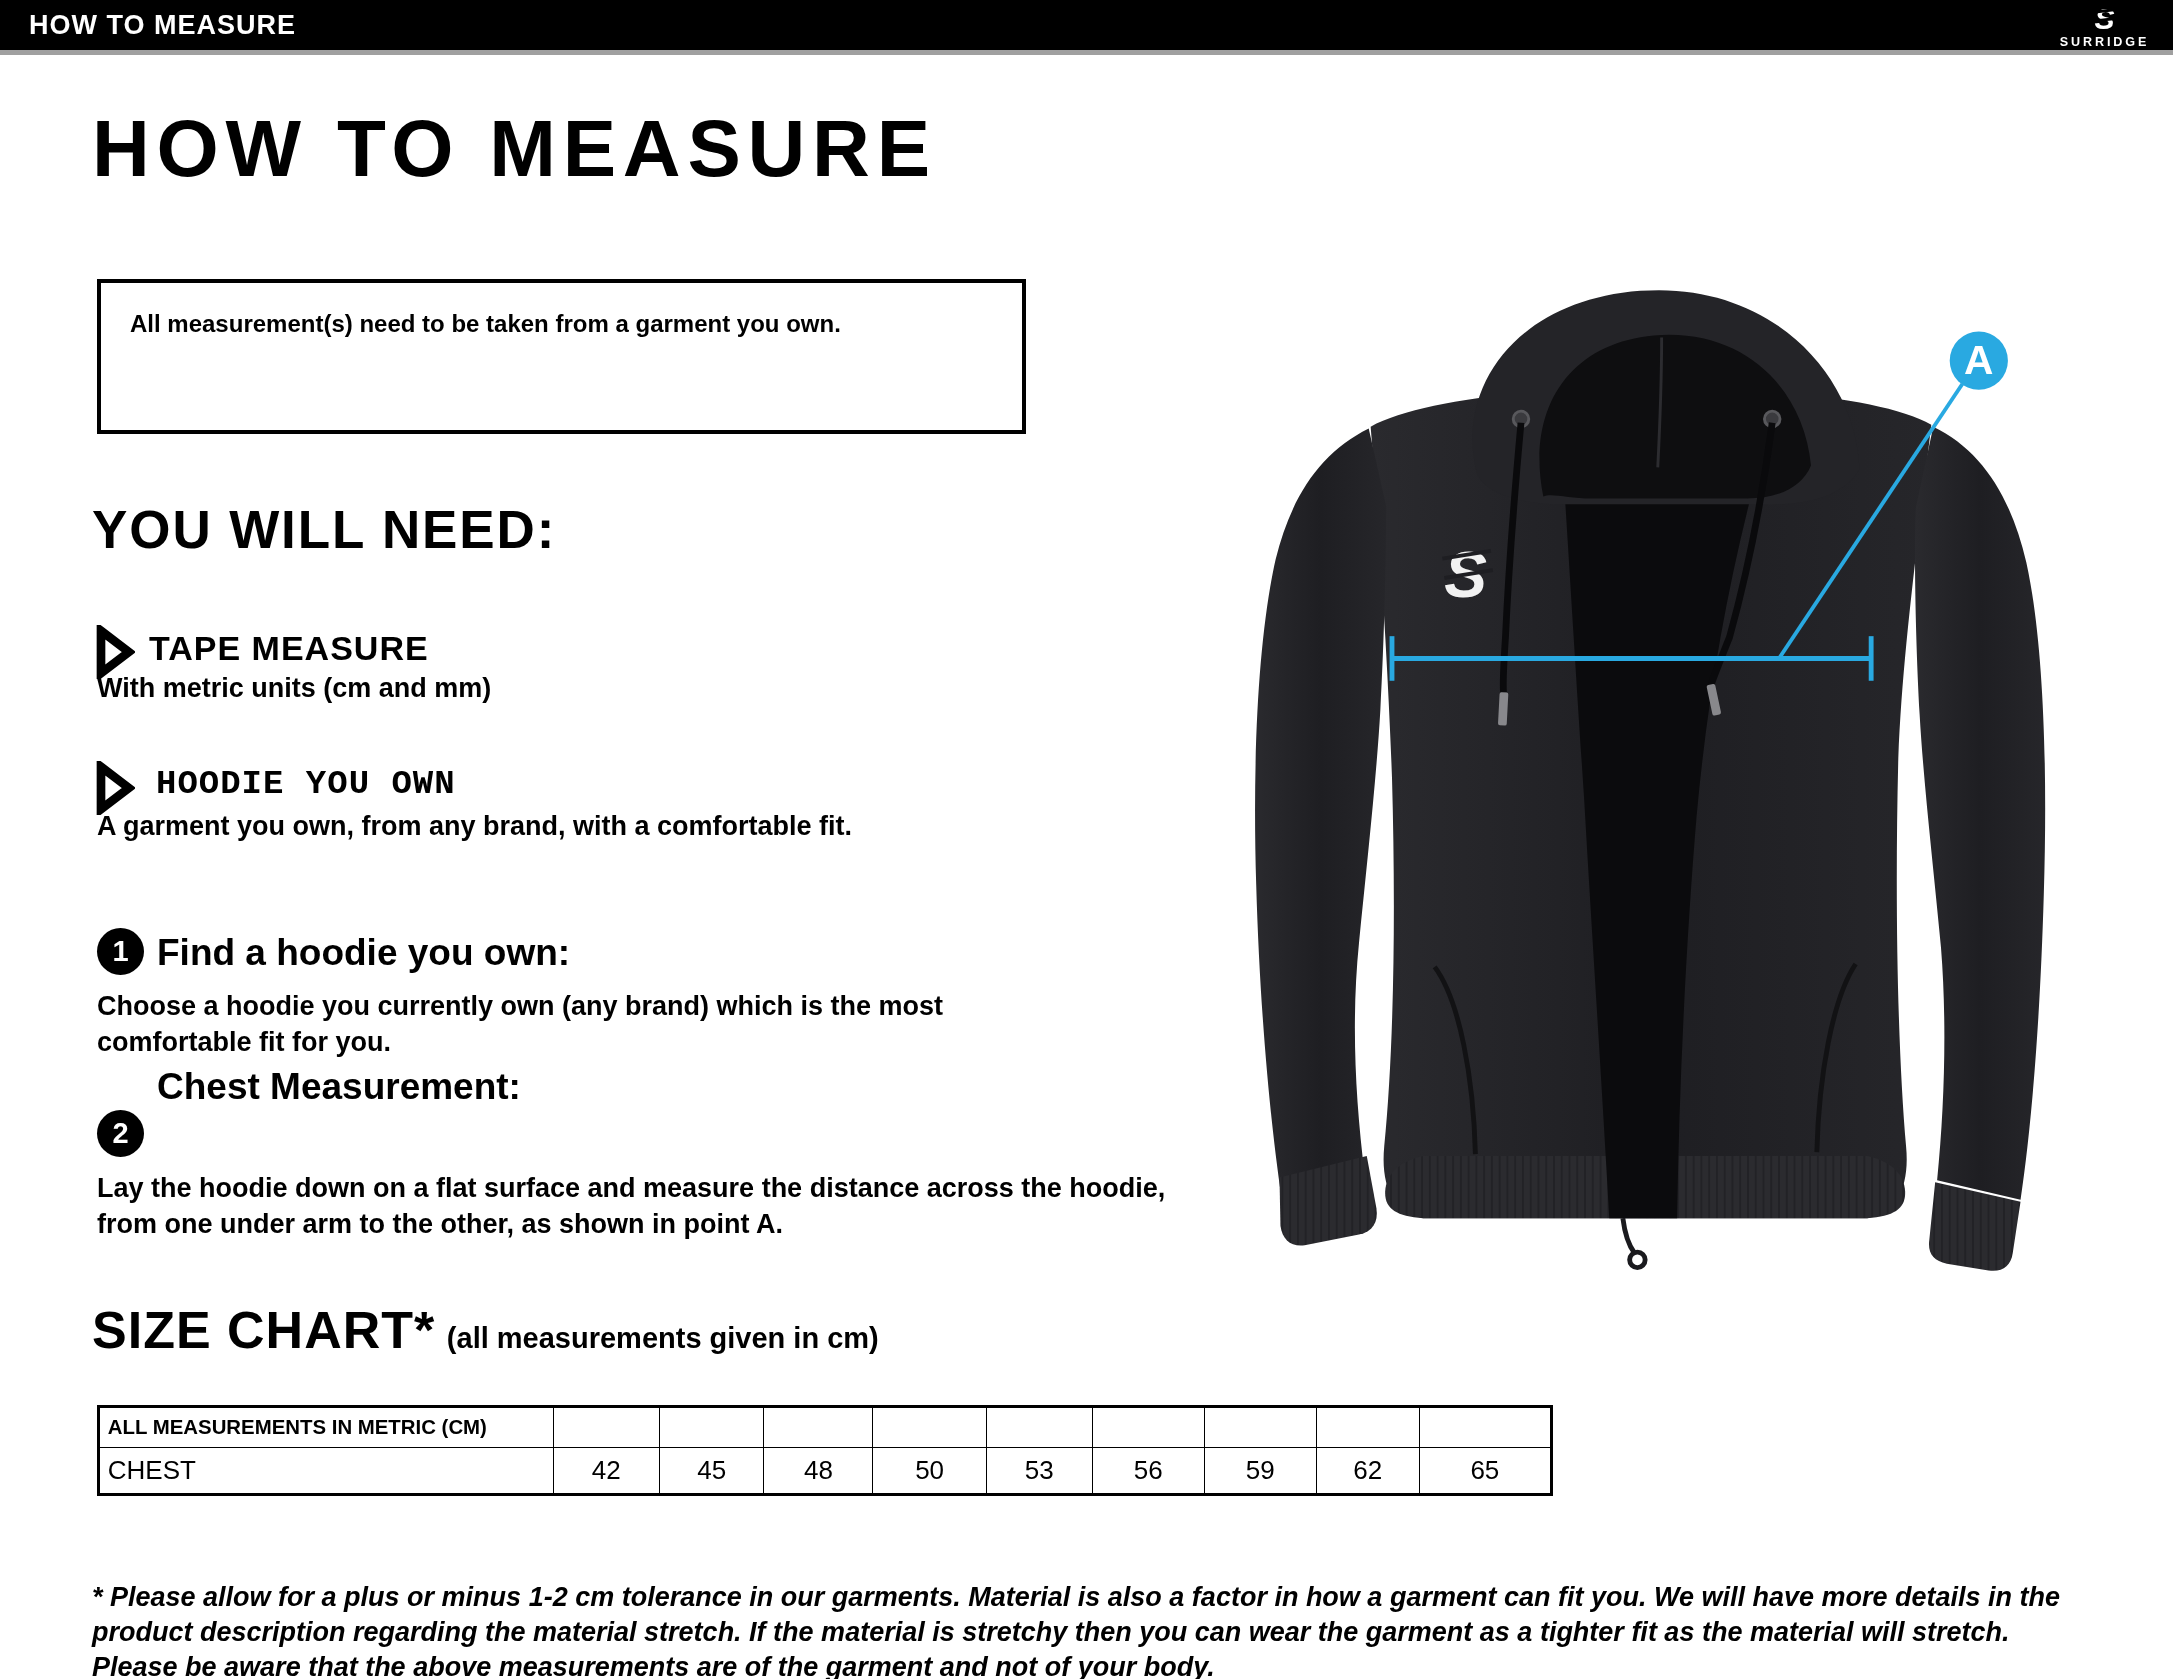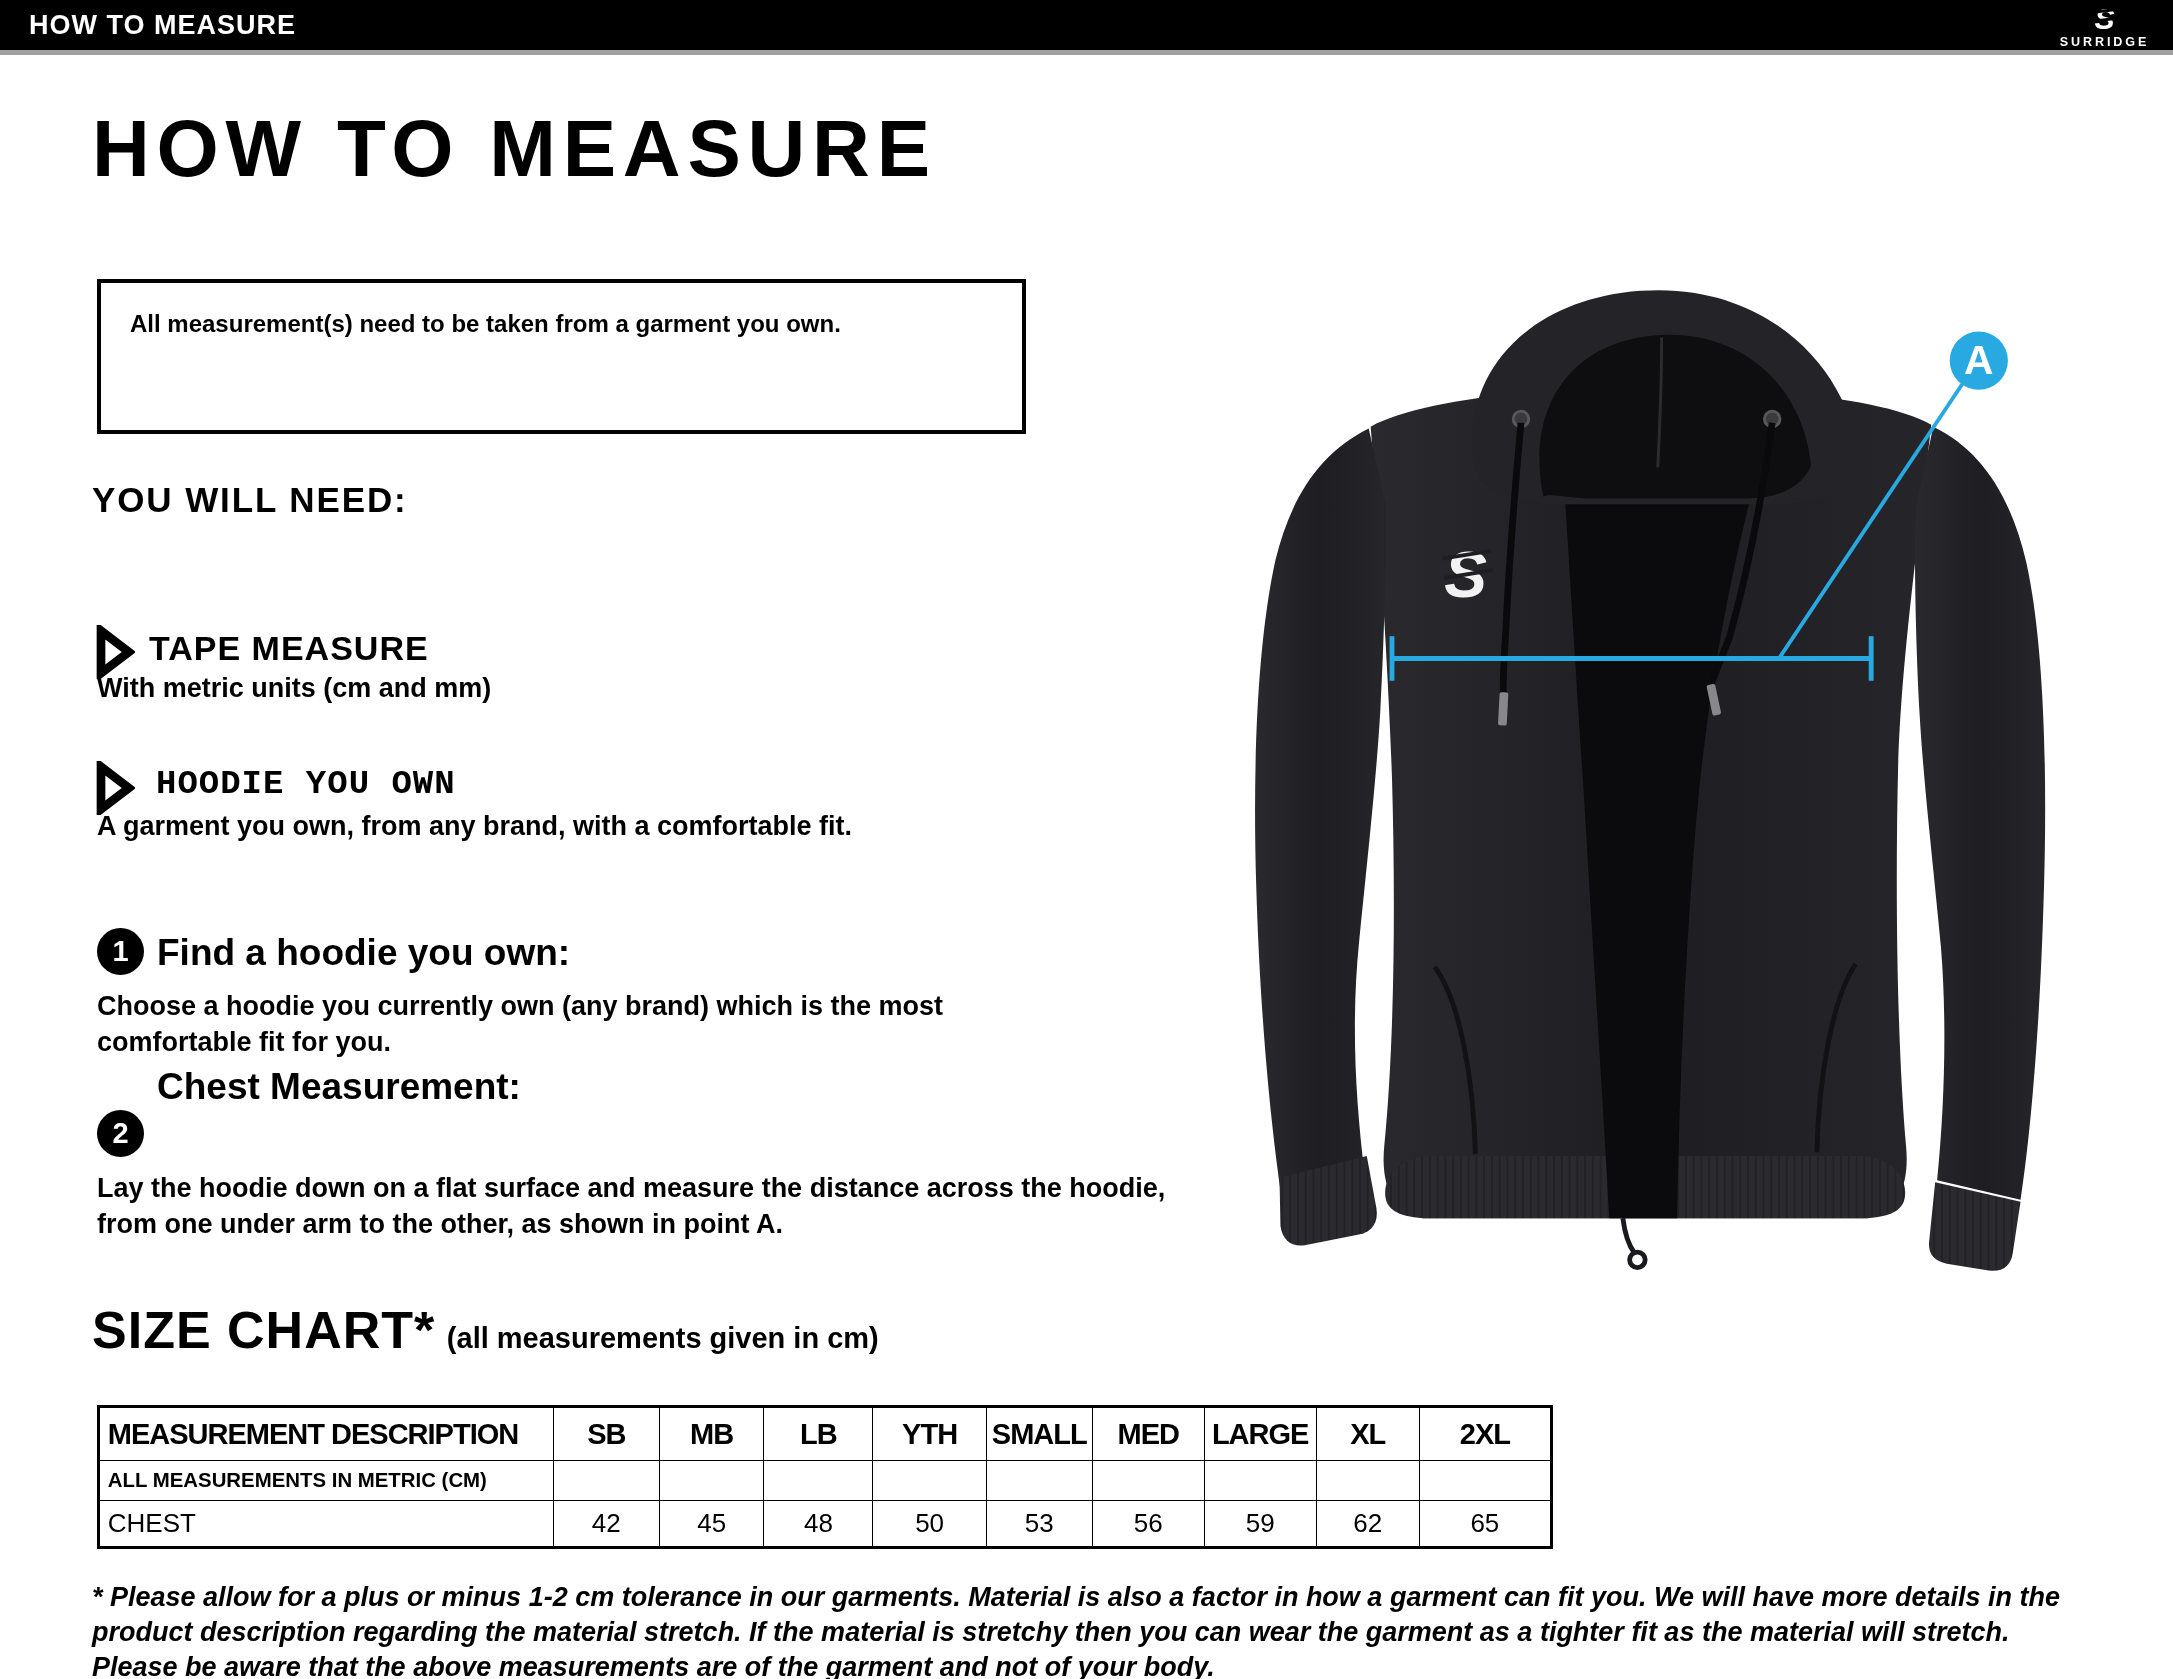--- a/index.html
+++ b/index.html
@@ -8,21 +8,21 @@
     font-family:"Liberation Sans","DejaVu Sans",sans-serif;color:#000;padding-left:39px;
   }
   
   .topbar{position:absolute;left:0;top:0;width:2174px;height:50px;background:#000;border-bottom:5.8px solid #a0a0a0;}
   .topbar-title{position:absolute;left:29px;top:9.7px;font-size:27px;font-weight:700;letter-spacing:1px;color:#fff;}
   .brand{position:absolute;right:23px;top:1.9px;}
   
   .h1{position:absolute;left:92px;top:109px;font-size:80px;font-weight:700;letter-spacing:6.8px;line-height:1;}
   .notice-box{position:absolute;left:97px;top:279px;width:929px;height:155px;border:4.9px solid #000;box-sizing:border-box;}
   .notice-box p{margin:25px 0 4px 29px;max-width:776px;font-size:24px;font-weight:700;line-height:1.35;}
-  .h2{position:absolute;left:92px;top:480px;font-size:35px;font-weight:700;letter-spacing:1.9px;text-align:right;}
+  .h2{position:absolute;left:92px;top:499px;font-size:53px;font-weight:700;letter-spacing:1.9px;text-align:right;}
   .need-item-title{position:absolute;font-size:34px;font-weight:700;letter-spacing:1px;text-align:right;}
   .need-item-desc{position:absolute;left:97px;font-size:27px;font-weight:700;}
   .tri{position:absolute;left:94px;}
   .step-circle{position:absolute;left:97px;width:47px;height:47px;border-radius:50%;background:#000;color:#fff;
     display:flex;align-items:center;justify-content:center;font-size:29px;font-weight:700;}
   .step-title{position:absolute;left:157px;font-size:37px;font-weight:700;}
   .step-desc{position:absolute;left:97px;font-size:27px;font-weight:700;line-height:1.35;}
   .size-chart-heading{position:absolute;left:92px;top:1300px;display:flex;align-items:baseline;}
   .size-chart-heading .big{font-size:52px;font-weight:700;letter-spacing:1px;}
   .size-chart-heading .small{font-size:29px;font-weight:700;margin-left:11.6px;}
@@ -97,32 +97,20 @@
         <col style="width:7.2%">
         <col style="width:7.5%">
       <col style="width:7.8%">
         <col style="width:7.3%">
         <col style="width:7.7%">
         <col style="width:7.7%">
       <col style="width:7.1%">
         <col style="width:9.1%">
     </colgroup>
     <tbody>
-        <tr>
-      <th class="hdr desc">MEASUREMENT DESCRIPTION</th>
-      <th class="hdr">SB</th>
-      <th class="hdr">MB</th>
-      <th class="hdr">LB</th>
-      <th class="hdr">YTH</th>
-      <th class="hdr">SMALL</th>
-      <th class="hdr">MED</th>
-      <th class="hdr">LARGE</th>
-      <th class="hdr">XL</th>
-      <th class="hdr">2XL</th>
-    </tr>
     <tr class="metric-row">
       <td class="desc">ALL MEASUREMENTS IN METRIC (CM)</td>
       <td></td>
           <td></td>
           <td></td>
           <td></td>
           <td></td>
           <td></td>
           <td></td>
           <td></td>

